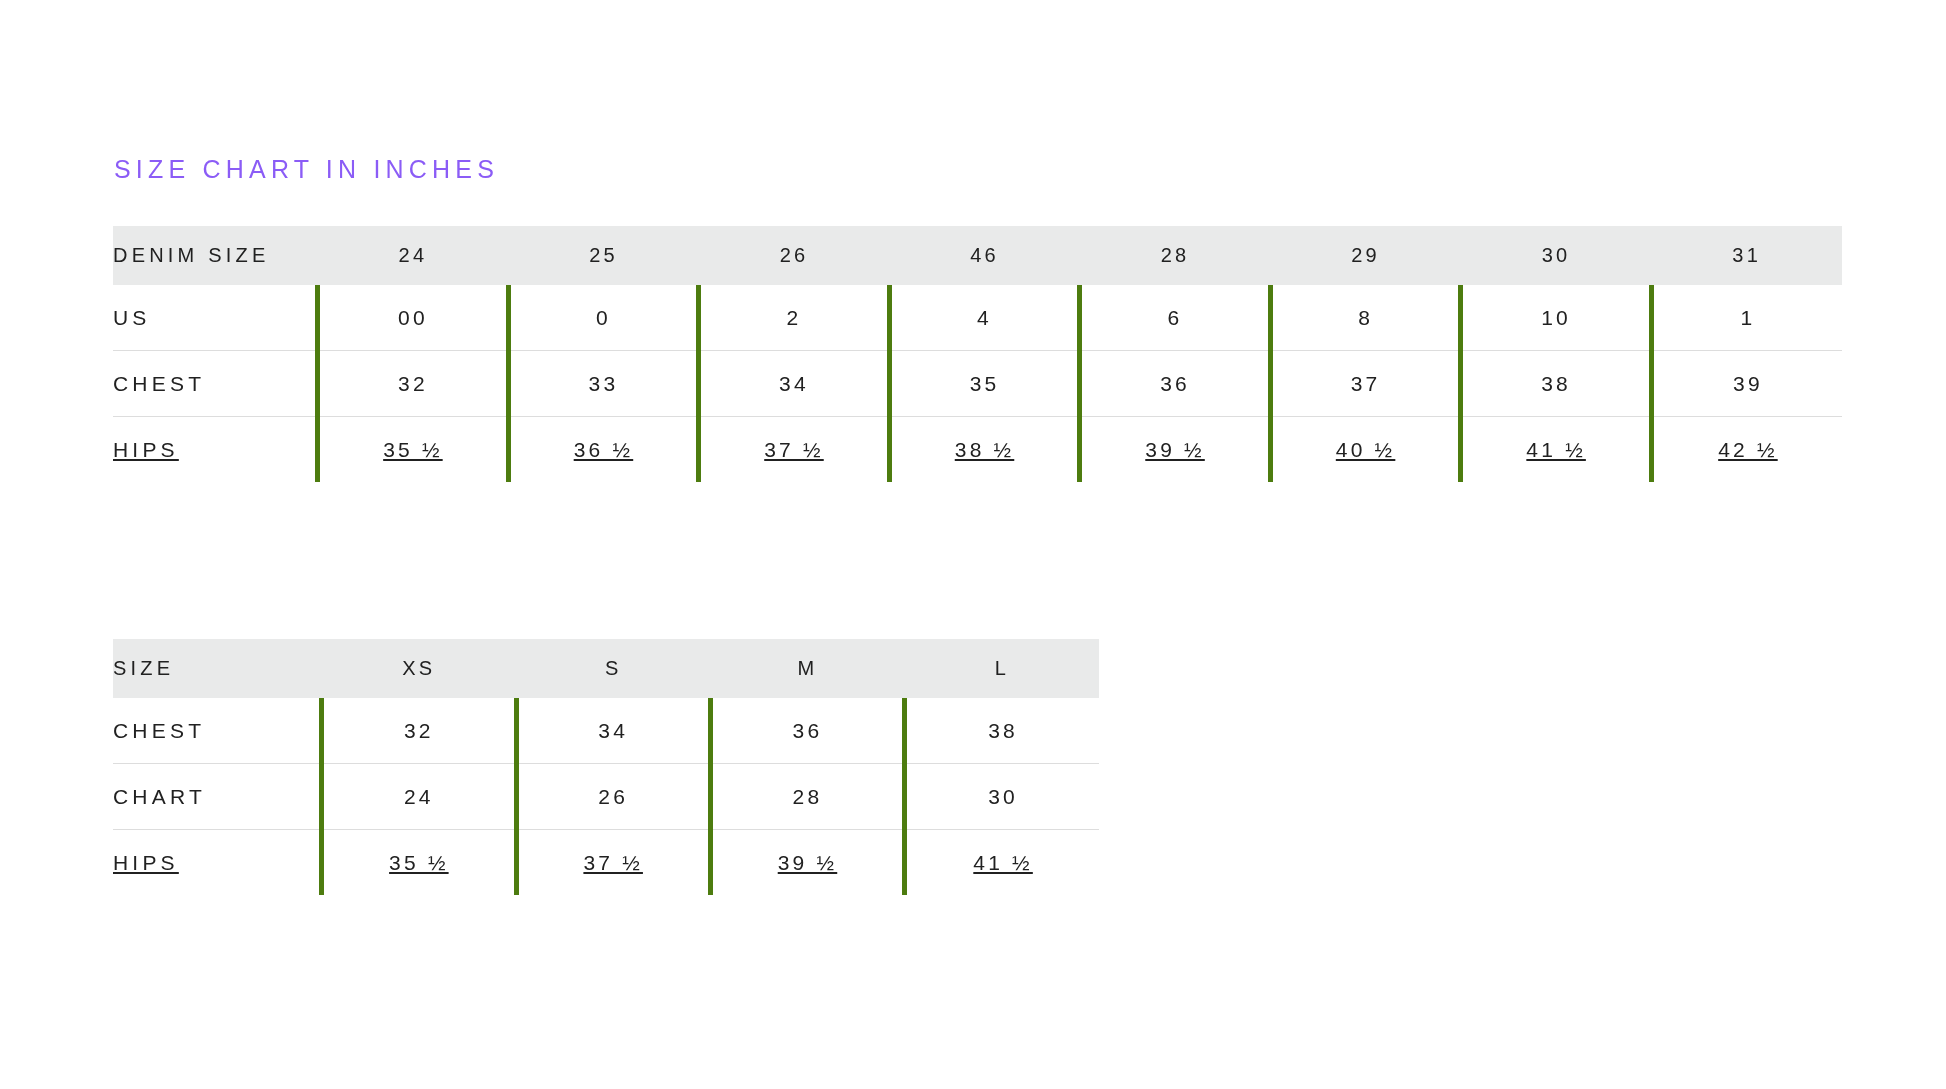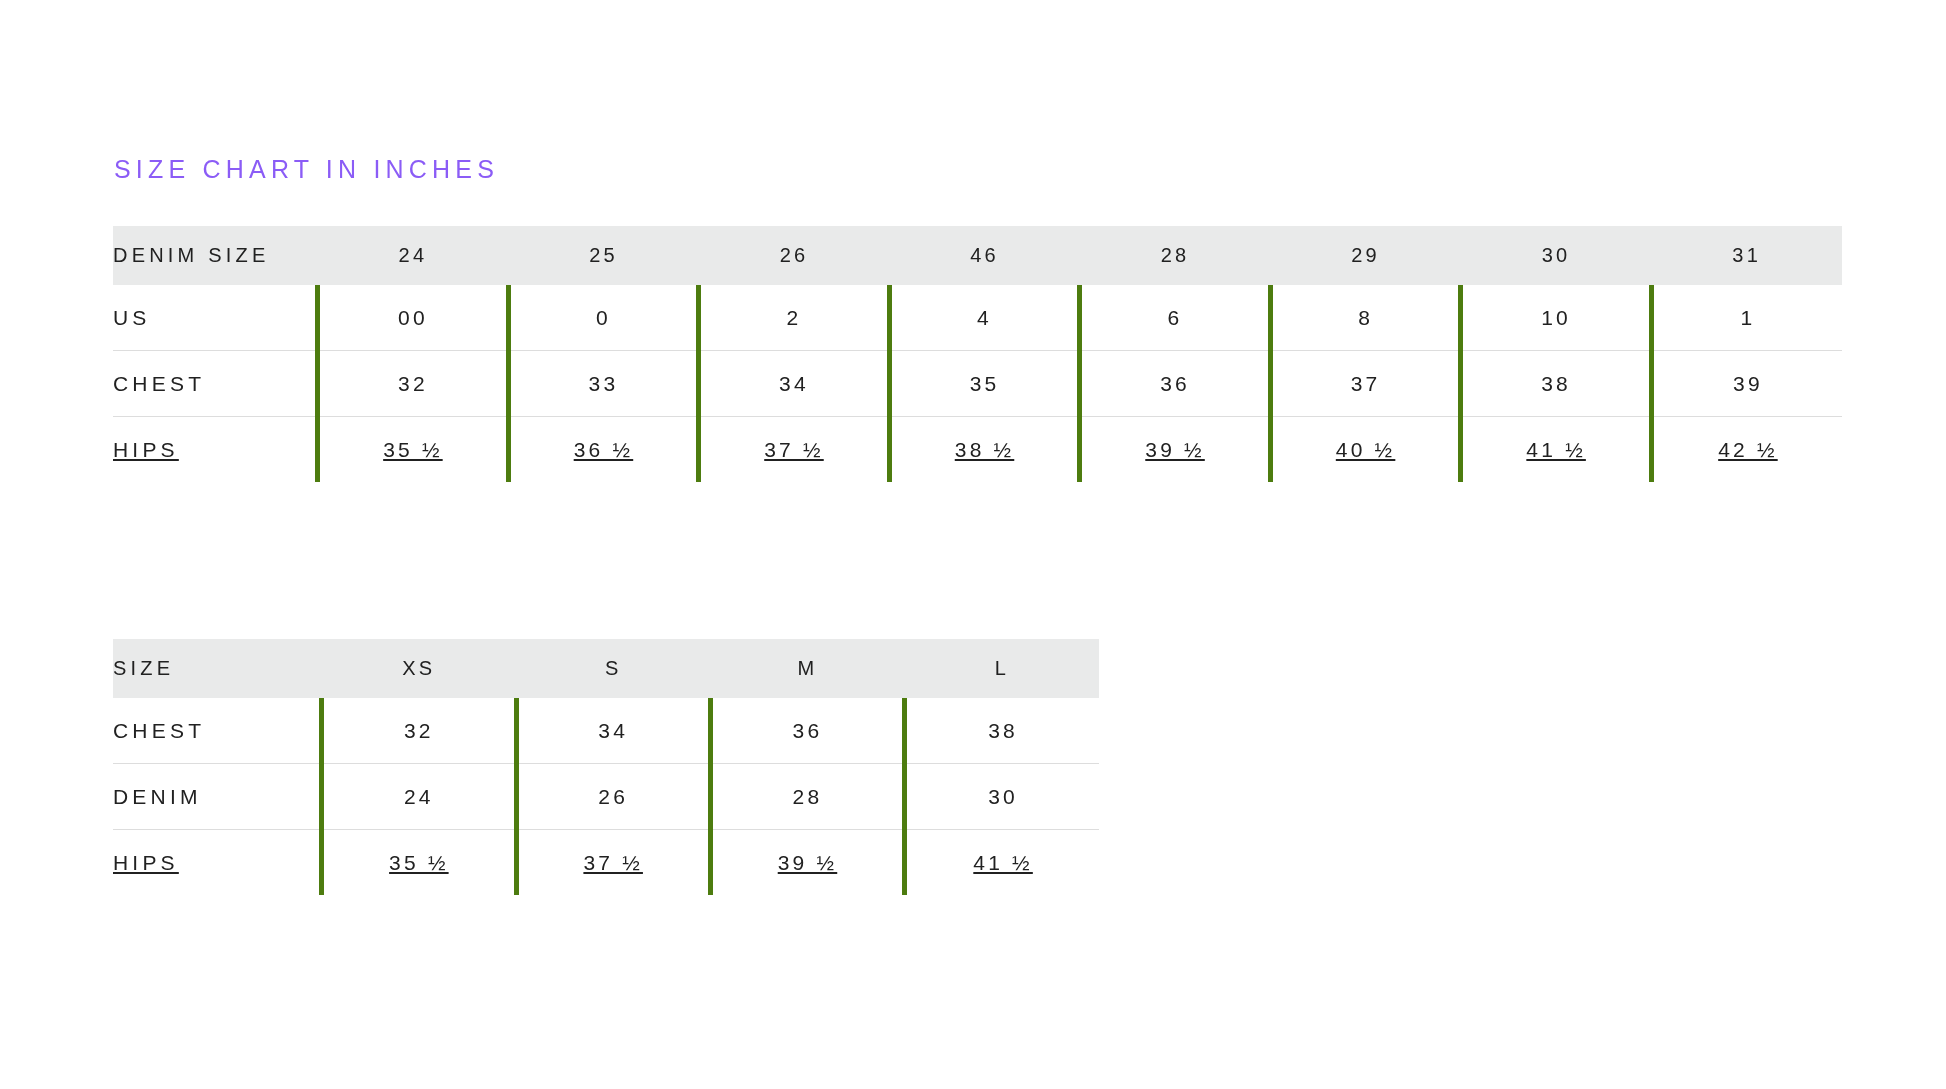--- a/index.html
+++ b/index.html
@@ -172,21 +172,21 @@
         <td class="sep">L</td>
       </tr>
       <tr>
         <td class="row-label">CHEST</td>
         <td class="sep">32</td>
         <td class="sep">34</td>
         <td class="sep">36</td>
         <td class="sep">38</td>
       </tr>
       <tr>
-        <td class="row-label">DENIM</td>
+        <td class="row-label">CHART</td>
         <td class="sep">24</td>
         <td class="sep">26</td>
         <td class="sep">28</td>
         <td class="sep">30</td>
       </tr>
       <tr class="last-row">
         <td class="row-label">HIPS</td>
         <td class="sep">35 ½</td>
         <td class="sep">37 ½</td>
         <td class="sep">39 ½</td>

